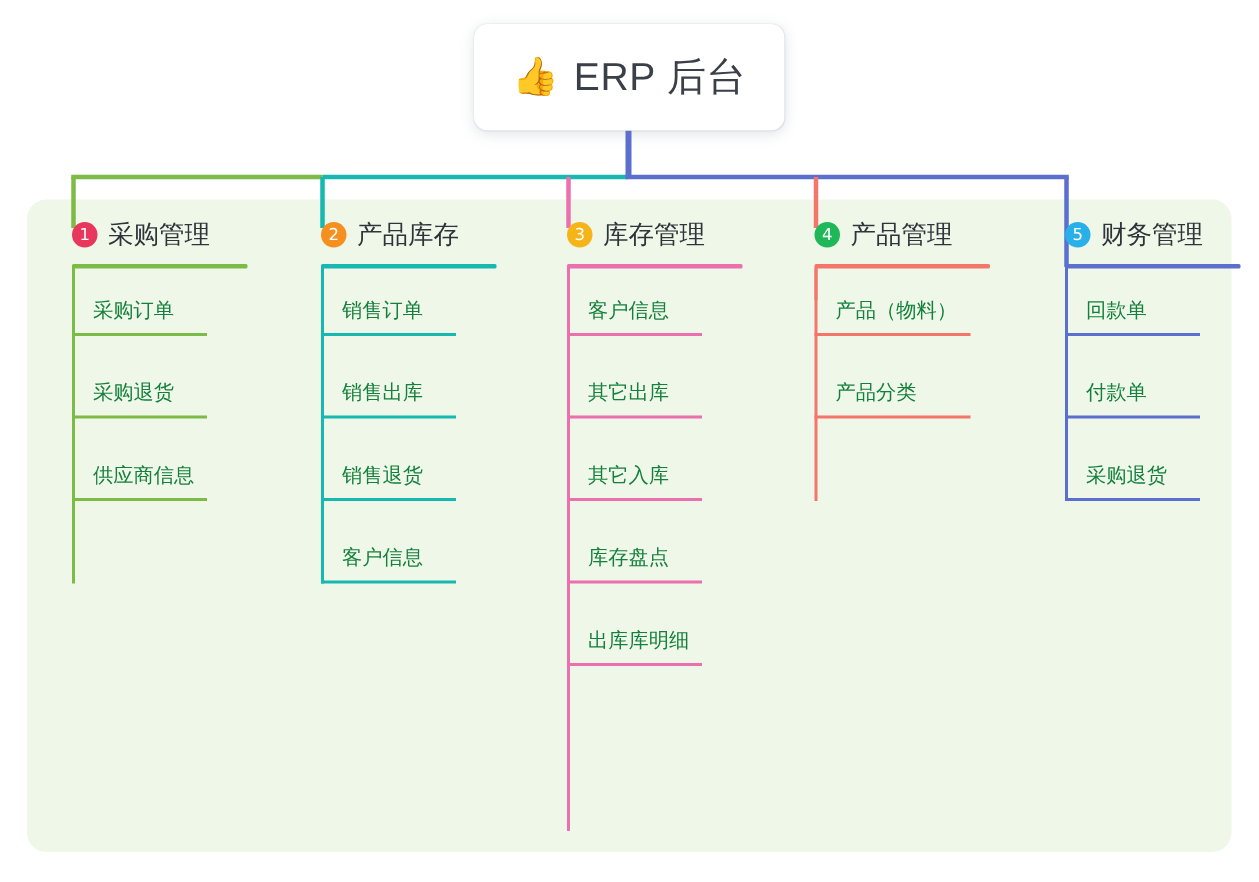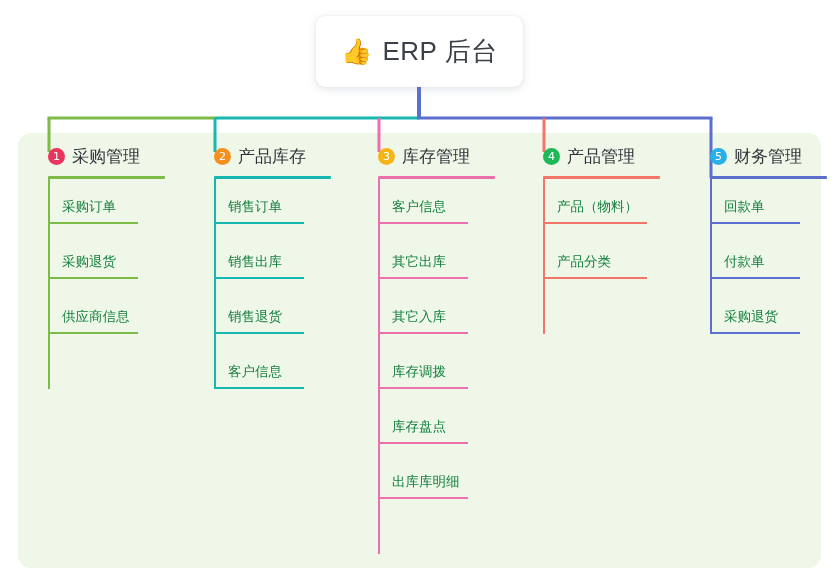--- a/index.html
+++ b/index.html
@@ -231,24 +231,20 @@
           </div>
           <div class="leaf">
             <span class="leaf-label">其它出库</span>
             <div class="leaf-rule" style="background: rgb(236, 111, 174); width: 90px;"></div>
           </div>
           <div class="leaf">
             <span class="leaf-label">其它入库</span>
             <div class="leaf-rule" style="background: rgb(236, 111, 174); width: 90px;"></div>
           </div>
           <div class="leaf">
-            <span class="leaf-label">库存调拨</span>
-            <div class="leaf-rule" style="background: rgb(236, 111, 174); width: 90px;"></div>
-          </div>
-          <div class="leaf">
             <span class="leaf-label">库存盘点</span>
             <div class="leaf-rule" style="background: rgb(236, 111, 174); width: 90px;"></div>
           </div>
           <div class="leaf">
             <span class="leaf-label">出库库明细</span>
             <div class="leaf-rule" style="background: rgb(236, 111, 174); width: 90px;"></div>
           </div>
         </div>
       </div>
       <div class="column" style="left: 525px;">

